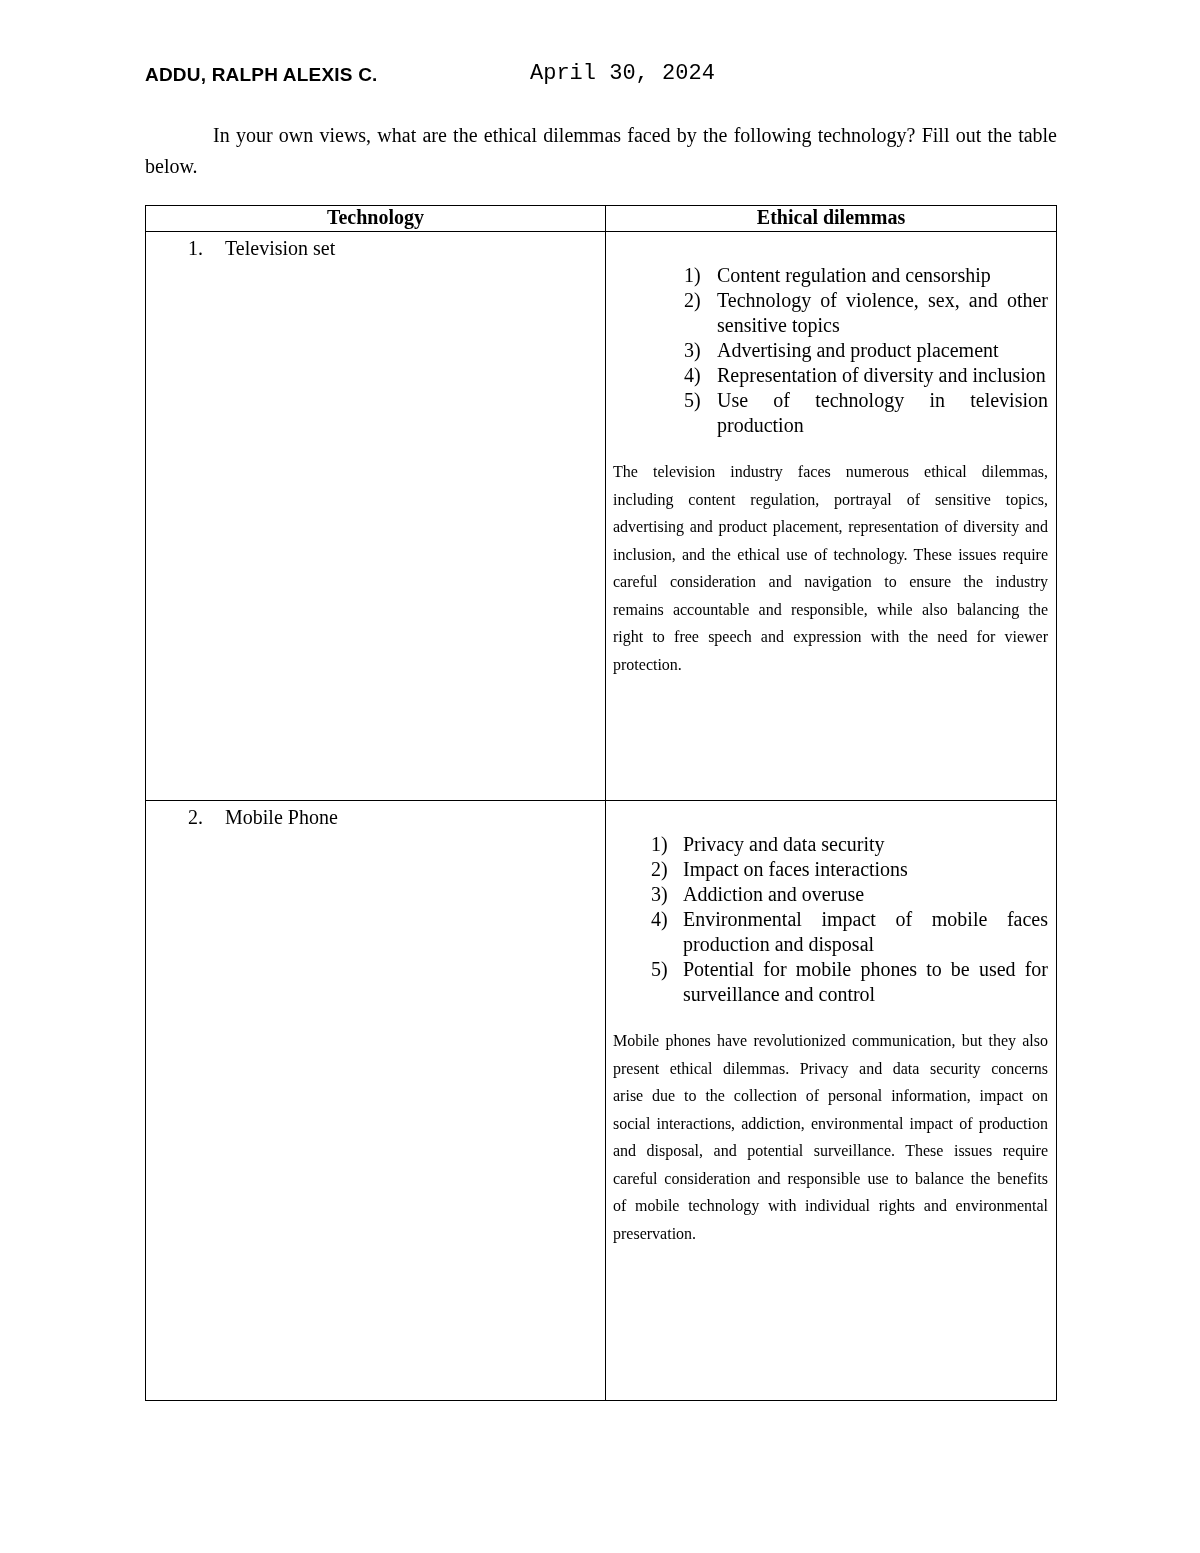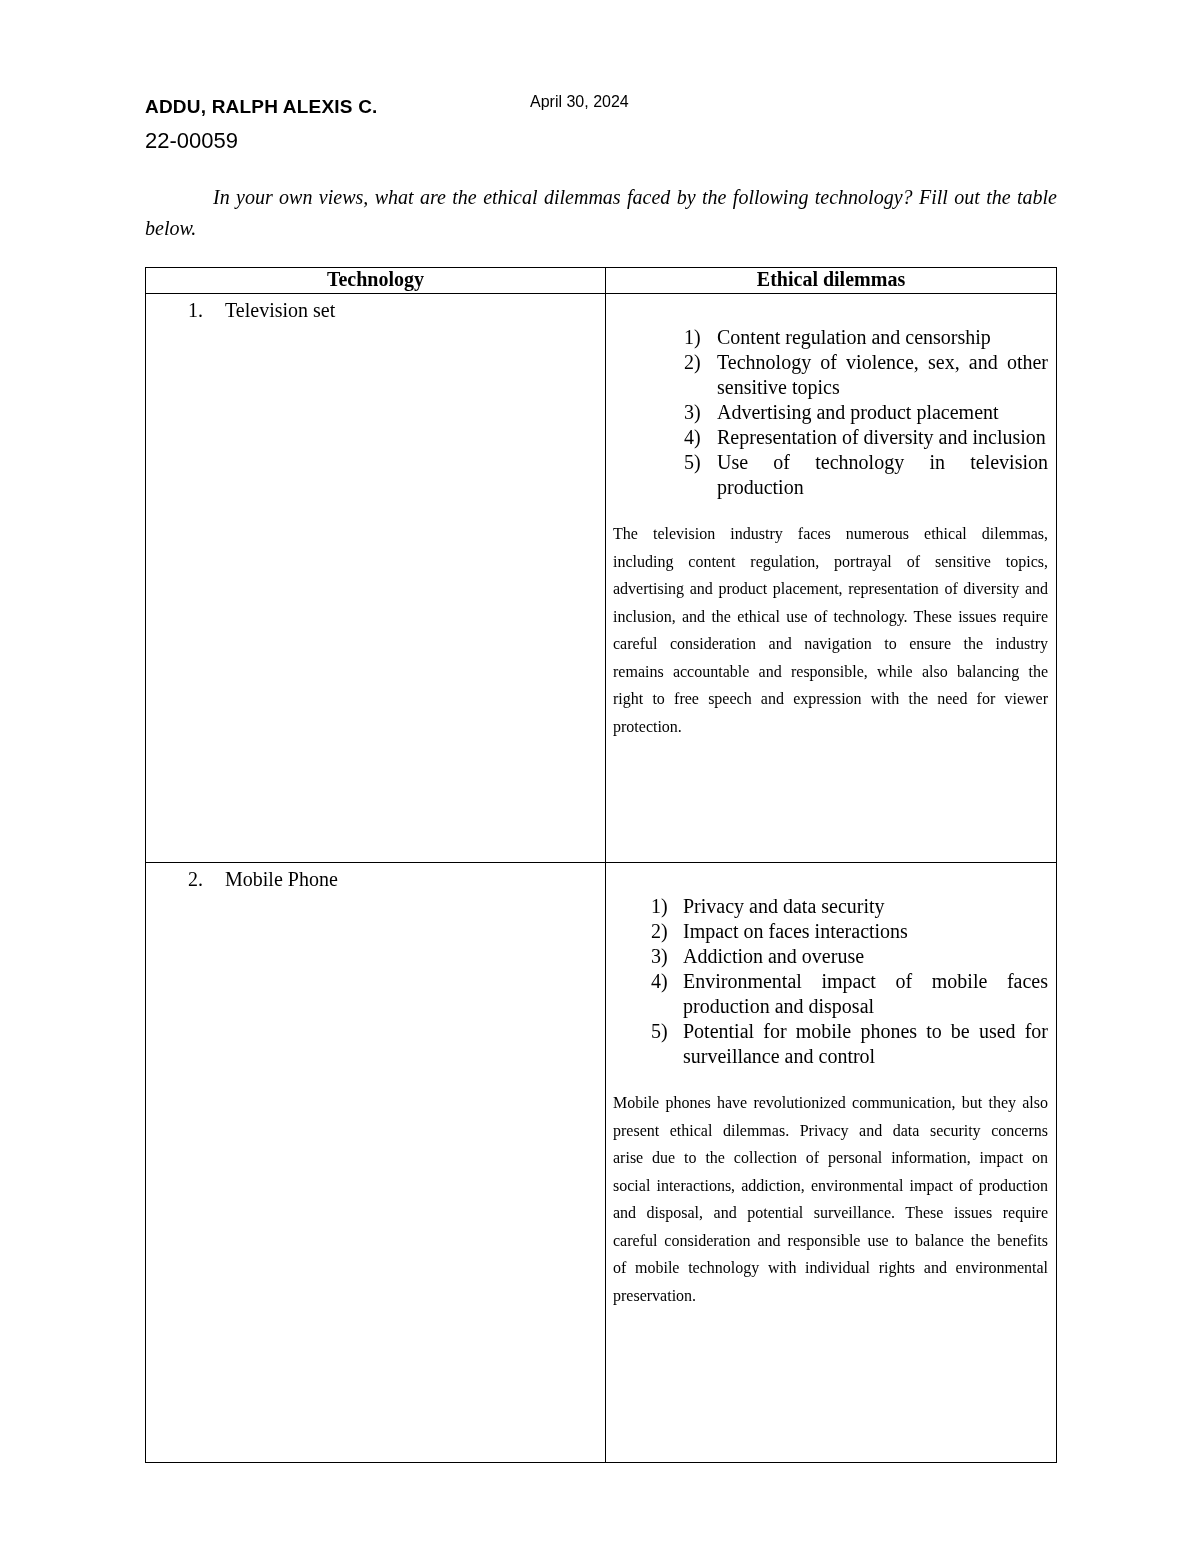--- a/index.html
+++ b/index.html
@@ -7,34 +7,33 @@
   body {
     width: 1200px;
     height: 1553px;
     color: #000000;
     font-family: "Liberation Serif", serif;
     position: relative;
   }
   .page { padding: 64px 143px 0 145px; }
 
   
-  .hdr { font-family: "Liberation Sans", sans-serif; margin-top: 32px; }
+  .hdr { font-family: "Liberation Sans", sans-serif; }
   .hdr-line1 { position: relative; height: 30px; }
   .student-name { font-weight: bold; font-size: 19px; letter-spacing: 0.2px; }
-  .hdr-date { position: absolute; left: 385px; top: -3px; font-size: 16px; }
+  .hdr-date { position: absolute; left: 385px; top: -3px; font-size: 22px; font-family: Liberation Mono, monospace; }
   .hdr-sub { font-size: 22px; line-height: 30px; }
 
   
   .intro {
     margin-top: 26px;
     font-size: 20px;
     line-height: 31px;
     text-indent: 68px;
     text-align: justify;
-    font-style: italic;
   }
 
   
   .dtable {
     border-collapse: collapse;
     width: 100%;
     margin-top: 23px;
     table-layout: fixed;
   }
   .dtable th, .dtable td {
@@ -77,21 +76,20 @@
 </head>
 <body>
 
 <div class="page">
 
   <div class="hdr">
     <div class="hdr-line1">
       <span class="student-name">ADDU, RALPH ALEXIS C.</span>
       <span class="hdr-date">April 30, 2024</span>
     </div>
-    <div class="hdr-sub">22-00059</div>
   </div>
 
   <p class="intro">In your own views, what are the ethical dilemmas faced by the following technology? Fill out the table below.</p>
 
   <table class="dtable">
     <tbody>
         <tr>
       <th class="col-tech">Technology</th>
       <th>Ethical dilemmas</th>
     </tr>

